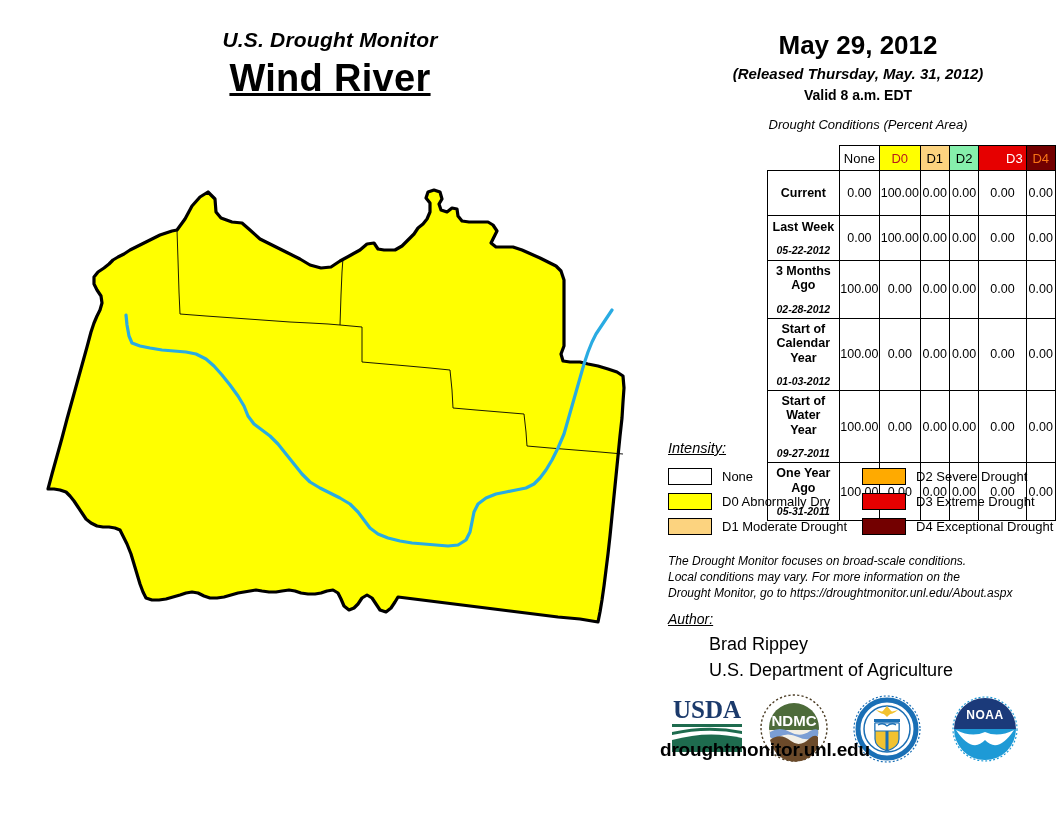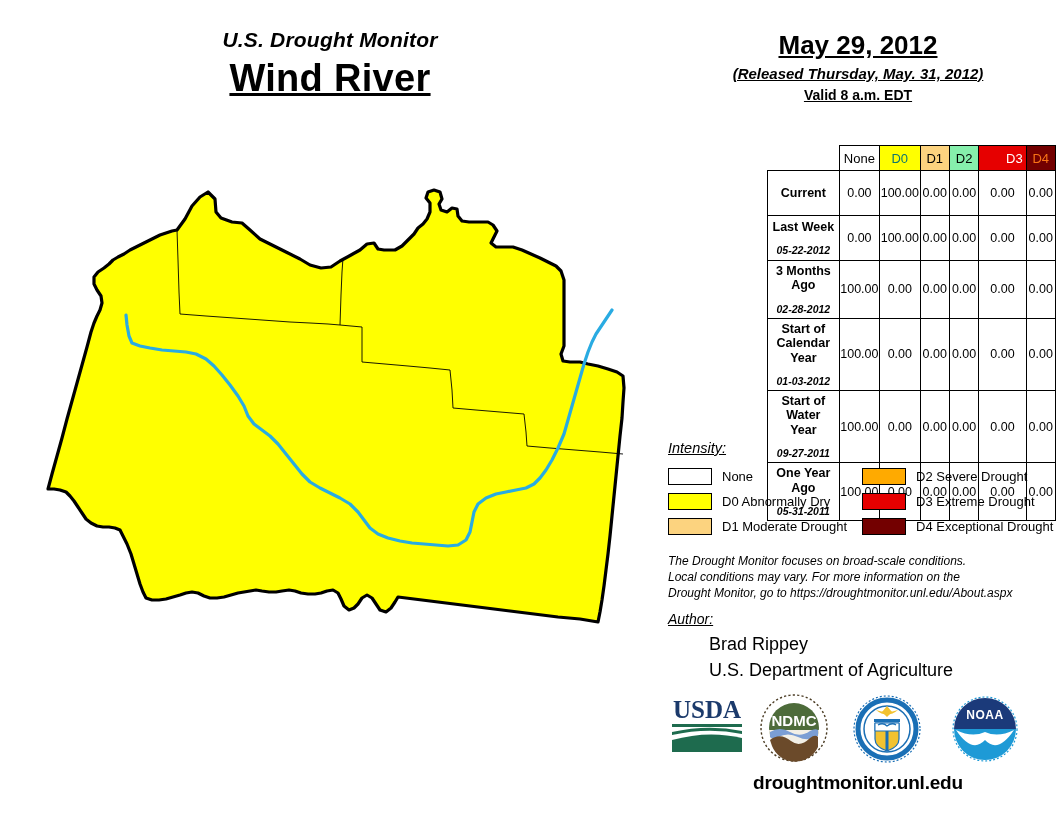--- a/index.html
+++ b/index.html
@@ -48,21 +48,20 @@
   }
   #map-svg { display: block; }
 
   
   #right-panel {
     position: absolute;
     left: 660px;
     top: 0;
     width: 396px;
     height: 816px;
-    text-decoration: underline;
   }
 
   #date-block {
     text-align: center;
     padding-top: 30px;
   }
   #valid-date {
     font-size: 26px;
     font-weight: bold;
   }
@@ -210,23 +209,22 @@
   }
   .logo { position: absolute; top: 0; }
   #logo-usda  { left: 8px; }
   #logo-ndmc  { left: 100px; }
   #logo-doc   { left: 192px; }
   #logo-noaa  { left: 290px; }
 
   #site-url {
     position: absolute;
     left: 0;
-    top: 772px;
+    top: 739px;
     width: 396px;
-    text-align: center;
     font-size: 19px;
     font-weight: bold;
     letter-spacing: -0.2px;
   }
 </style>
 </head>
 <body>
 
 <div id="title-block">
   <div id="dm-subtitle">U.S. Drought Monitor</div>
@@ -316,28 +314,29 @@
 </div>
 
 <div id="right-panel">
 
   <div id="date-block">
     <div id="valid-date">May 29, 2012</div>
     <div id="released-date">(Released Thursday, May. 31, 2012)</div>
     <div id="valid-time">Valid 8 a.m. EDT</div>
   </div>
 
+  <div id="conditions-caption">Drought Conditions (Percent Area)</div>
 
   <div id="dm-table-wrap">
     <table id="dm-table">
       <thead>
         <tr>
           <th class="corner"></th>
           <th style="background:#ffffff;color:#000;">None</th>
-          <th style="background:#ffff00;color:#0f766e;">D0</th>
+          <th style="background:#ffff00;color:#b91c1c;">D0</th>
           <th style="background:#fcd37f;color:#000;">D1</th>
           <th style="background:#86efac;color:#000;">D2</th>
           <th style="background:#e60000;color:#fff;padding-left:24px;">D3</th>
           <th style="background:#730000;color:#f97316;">D4</th>
         </tr>
       </thead>
       <tbody>
         <tr>
           <td class="rowlabel">
             <span>Current</span>

